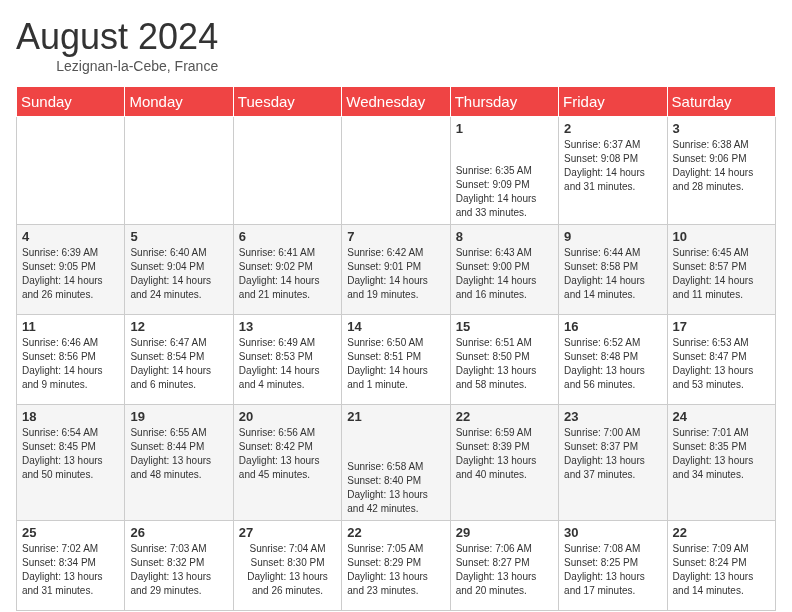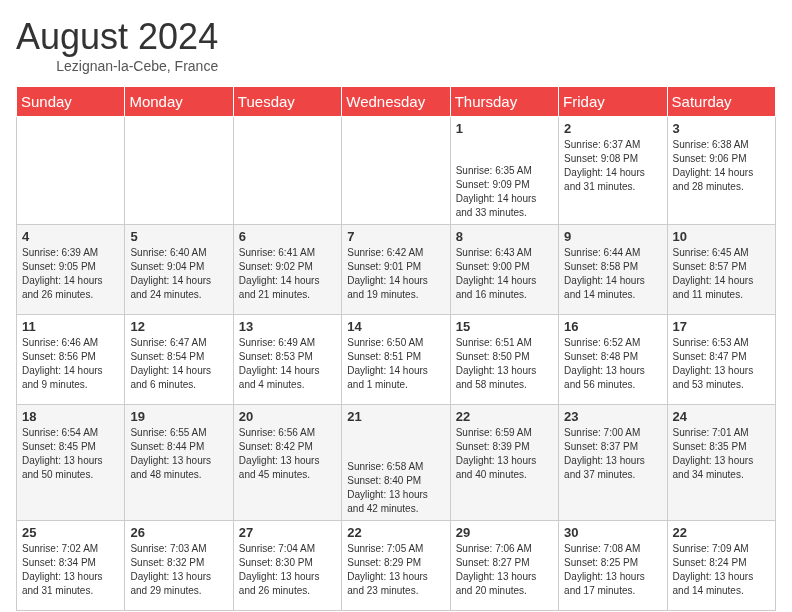--- a/index.html
+++ b/index.html
@@ -282,21 +282,21 @@
 Daylight: 13 hours and 31 minutes.</div>
         </td>
         <td>
           <span class="day-num">26</span>
           <div class="day-info" style="white-space: pre-line;">Sunrise: 7:03 AM
 Sunset: 8:32 PM
 Daylight: 13 hours and 29 minutes.</div>
         </td>
         <td>
           <span class="day-num">27</span>
-          <div class="day-info" style="white-space: pre-line;">Sunrise: 7:04 AM
+          <div class="day-info" style="white-space: pre-line; text-align: center;">Sunrise: 7:04 AM
 Sunset: 8:30 PM
 Daylight: 13 hours and 26 minutes.</div>
         </td>
         <td>
           <span class="day-num">22</span>
           <div class="day-info" style="white-space: pre-line;">Sunrise: 7:05 AM
 Sunset: 8:29 PM
 Daylight: 13 hours and 23 minutes.</div>
         </td>
         <td>

